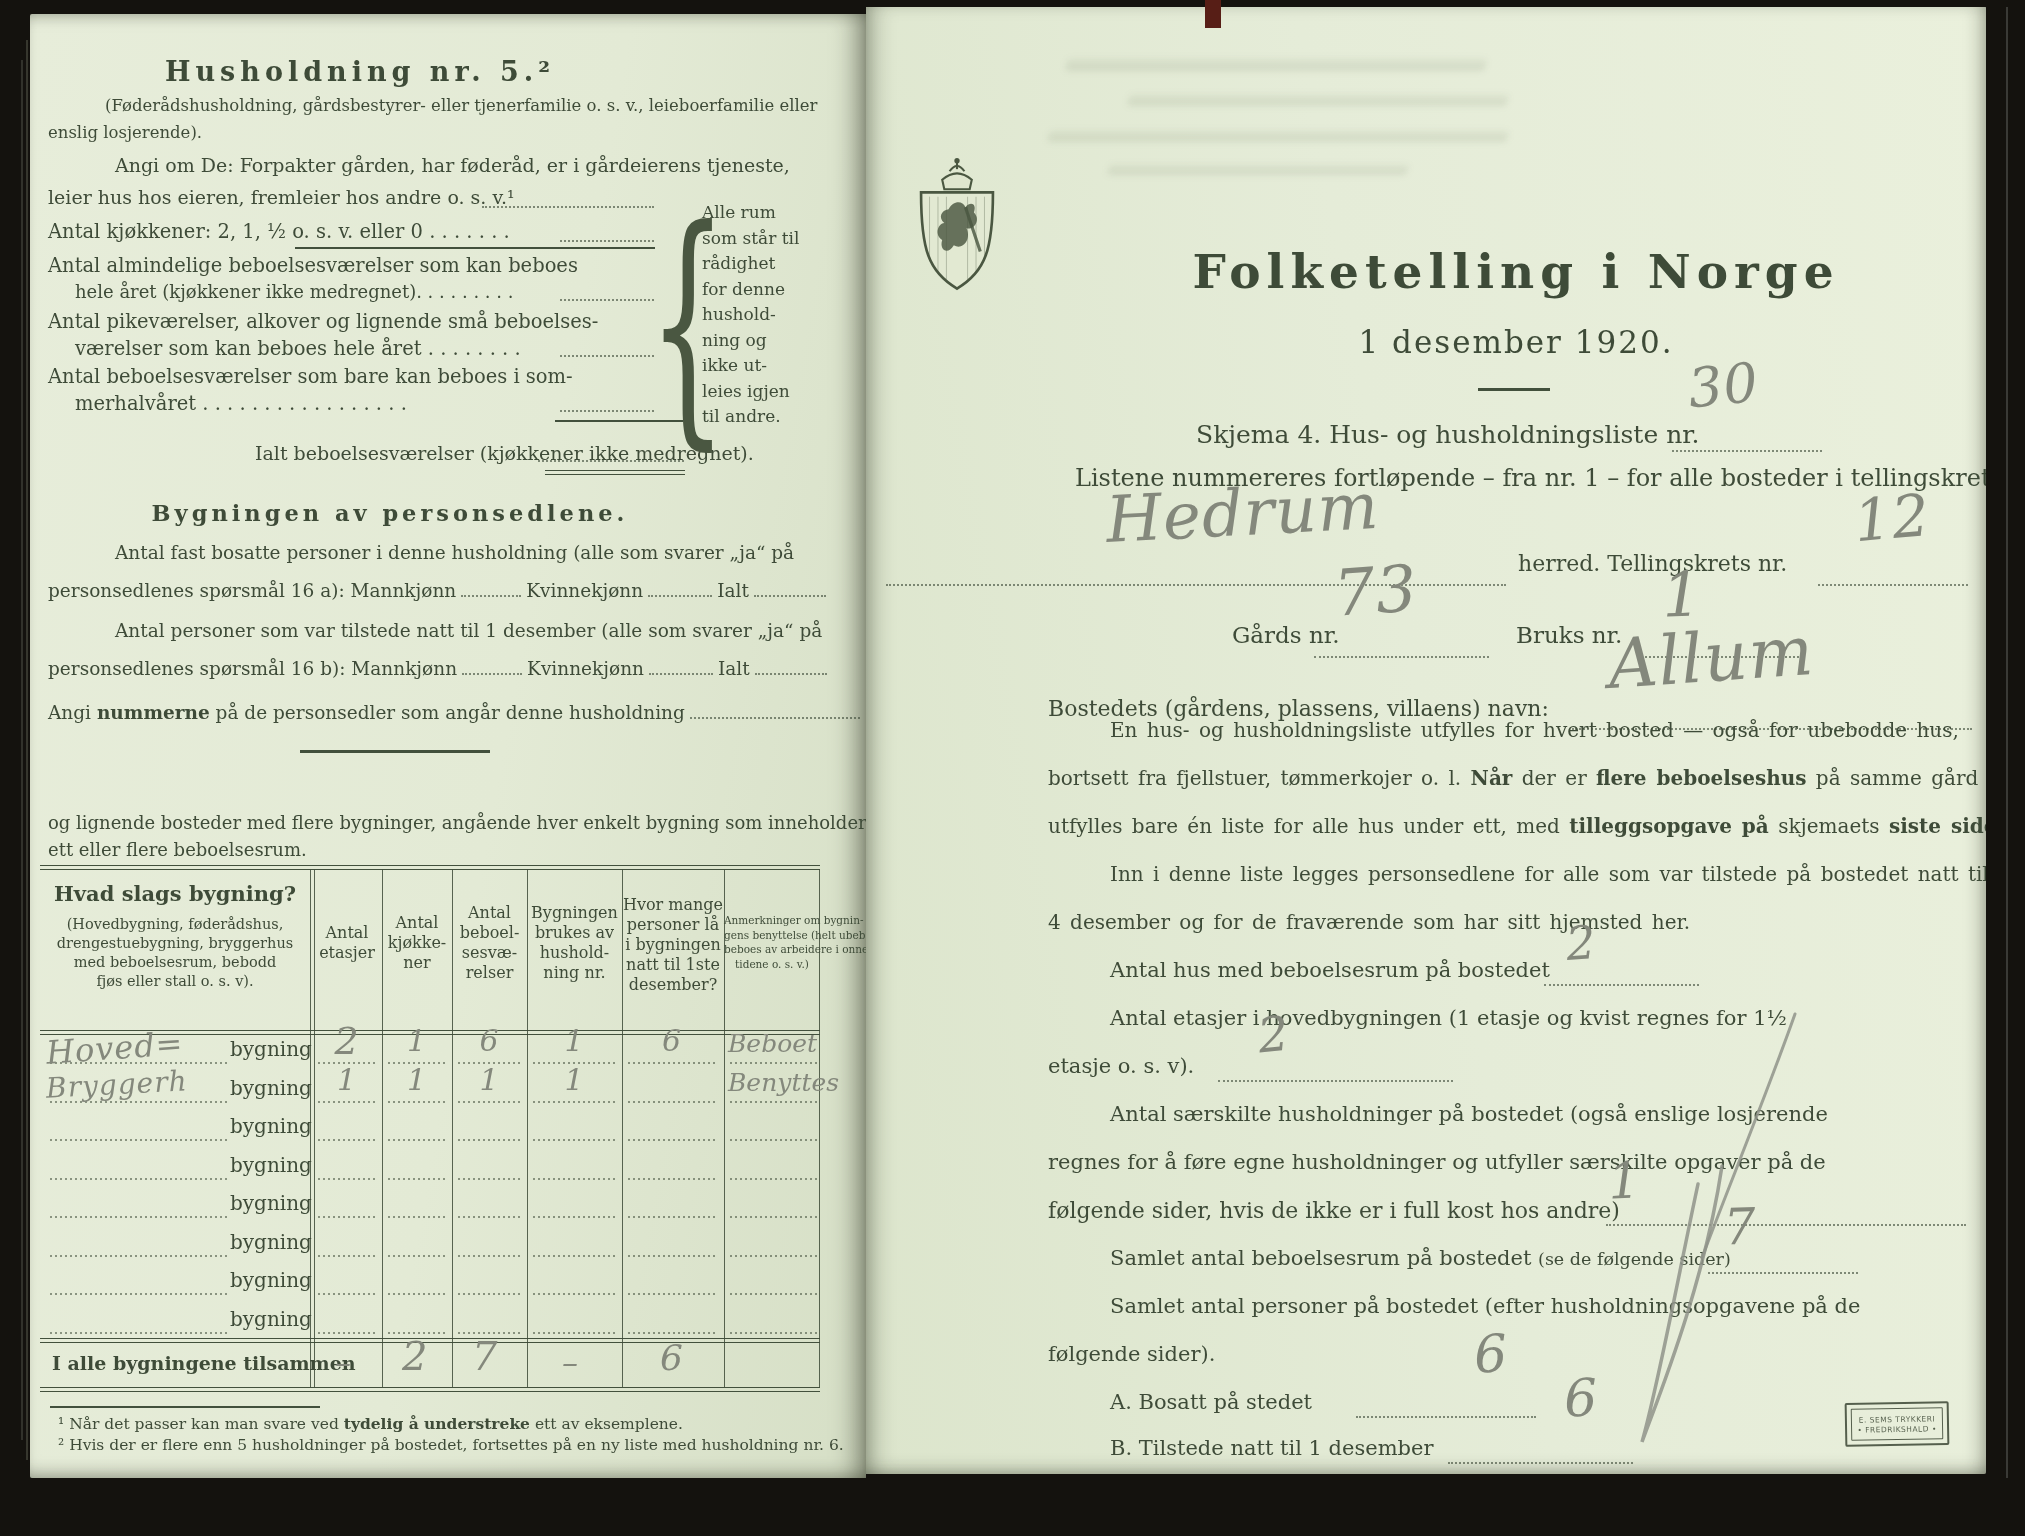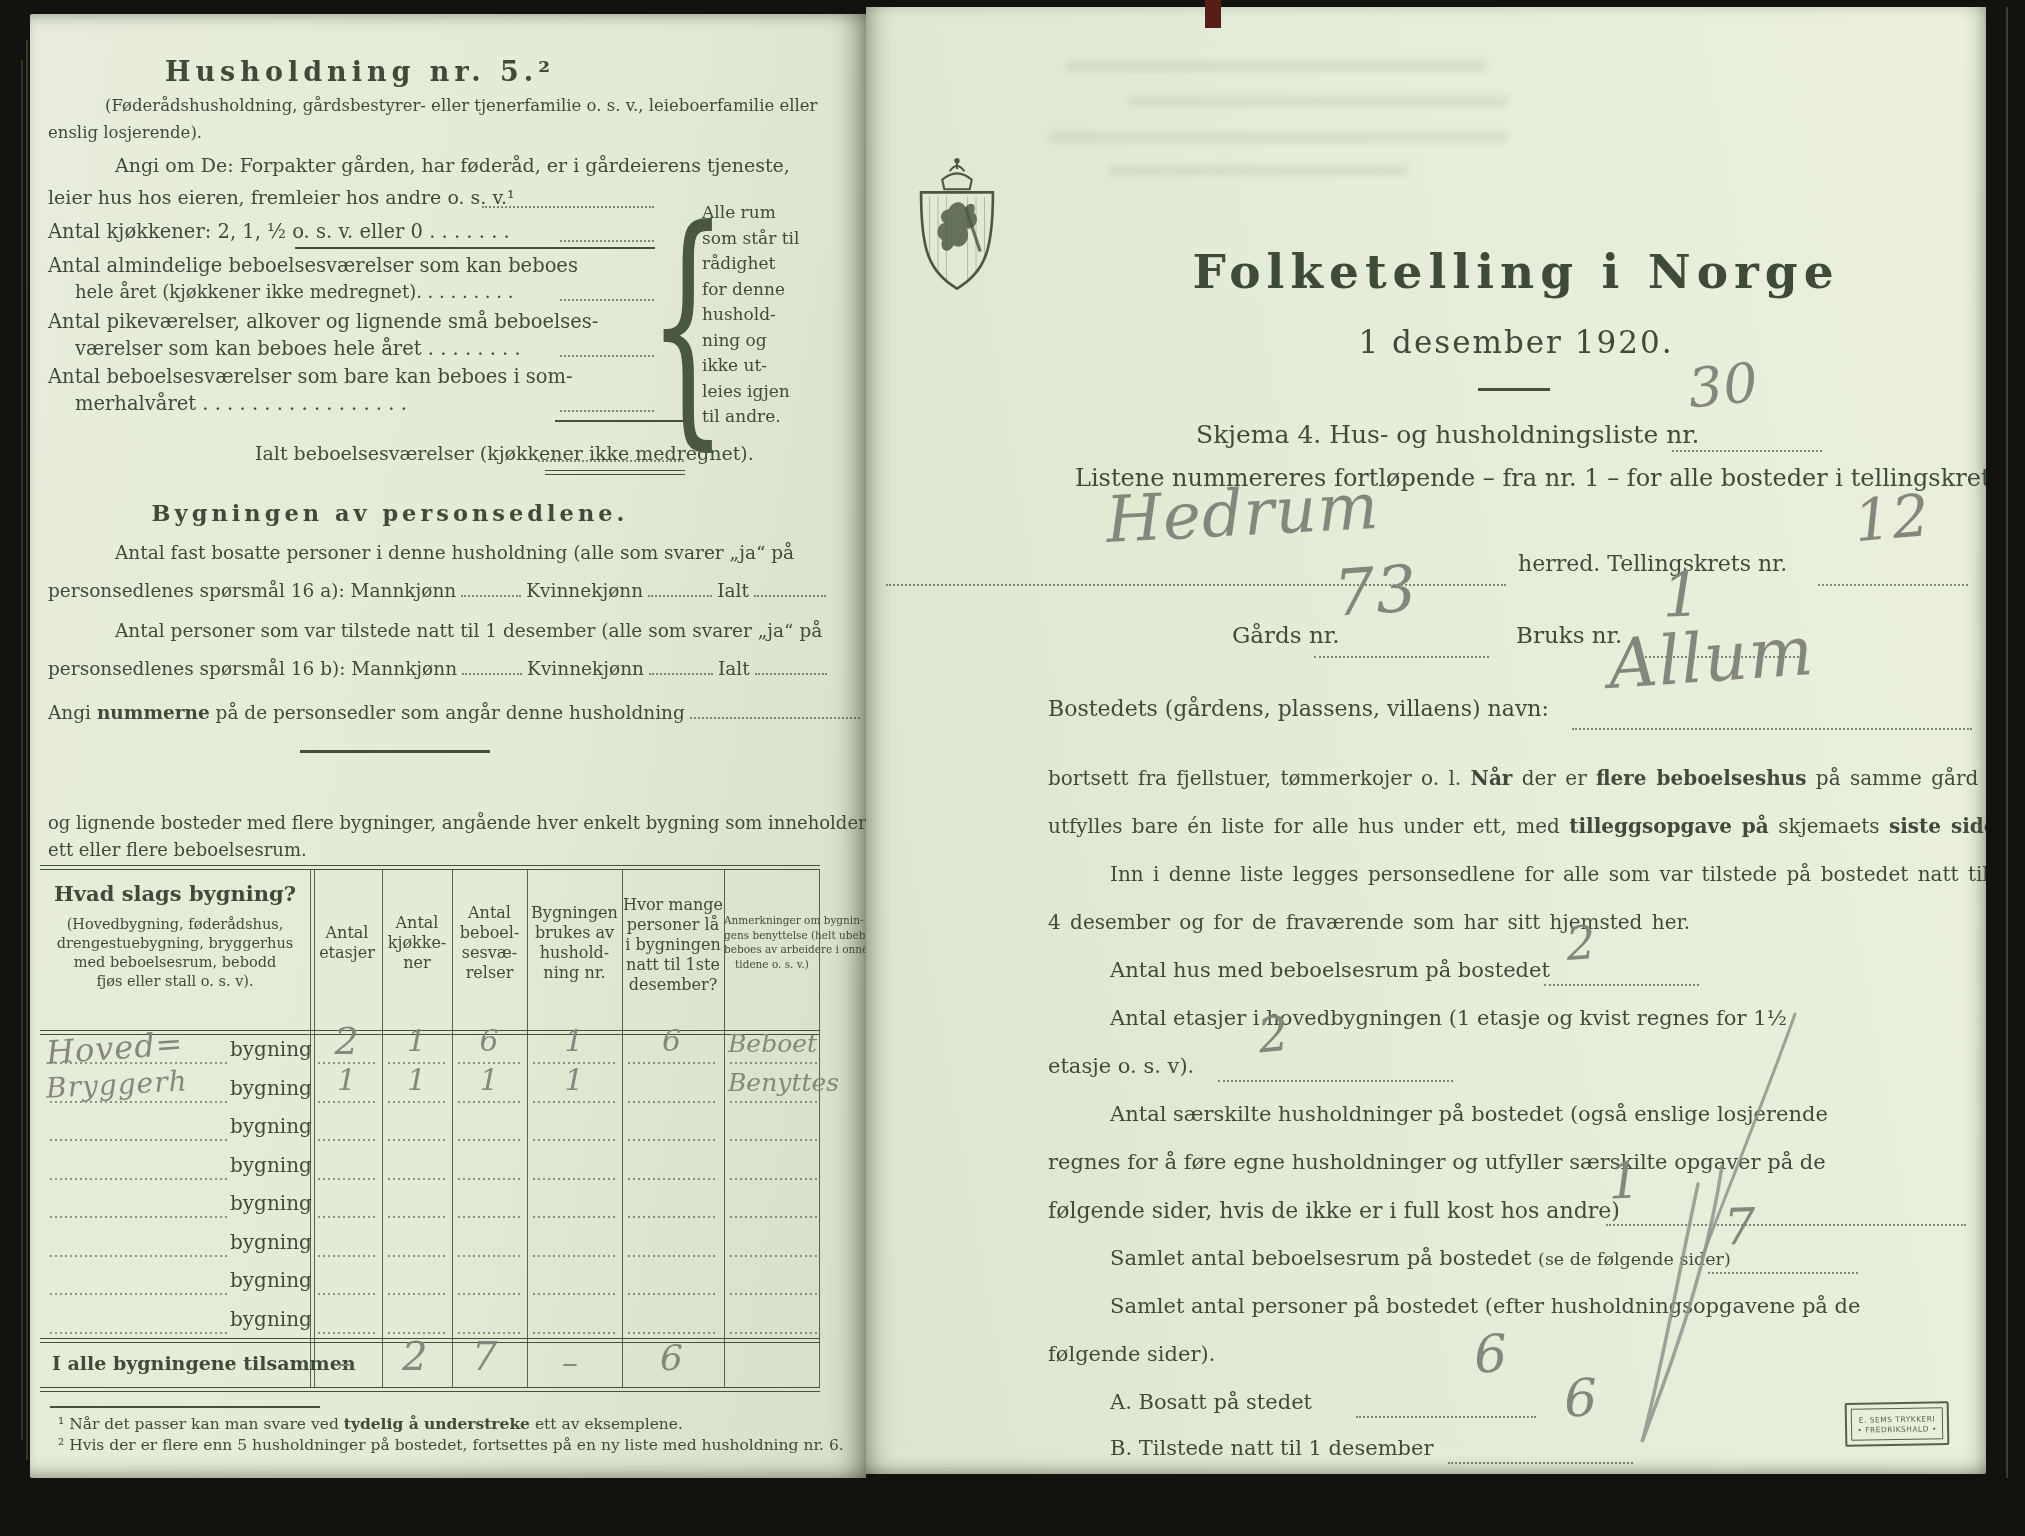--- a/index.html
+++ b/index.html
@@ -287,20 +287,21 @@
   <div class="dot" style="left:448px;top:650px;width:175px;"></div>
   <div class="hand" style="left:468px;top:548px;font-size:64px;transform:rotate(-4deg);">73</div>
   <div class="line" style="left:650px;top:616px;font-size:23px;">Bruks nr.</div>
   <div class="dot" style="left:772px;top:650px;width:165px;"></div>
   <div class="hand" style="left:796px;top:552px;font-size:62px;transform:rotate(-2deg);">1</div>
 
   <div class="line" style="left:182px;top:690px;font-size:22px;">Bostedets (gårdens, plassens, villaens) navn:</div>
   <div class="dot" style="left:706px;top:722px;width:400px;"></div>
   <div class="hand" style="left:742px;top:612px;font-size:68px;transform:rotate(-4deg);">Allum</div>
 
+  <div class="line" style="left:244px;top:712px;font-size:20px;word-spacing:3px;">En hus- og husholdningsliste utfylles for hvert bosted — også for ubebodde hus,</div>
   <div class="line" style="left:182px;top:760px;font-size:20px;word-spacing:3px;">
     <span>bortsett fra fjellstuer, tømmerkojer o. l.  </span><span class="bold">Når</span><span> der er </span><span class="bold">flere beboelseshus</span><span> på samme gård</span>
   </div>
   <div class="line" style="left:182px;top:808px;font-size:20px;word-spacing:3px;">
     <span>utfylles bare én liste for alle hus under ett, med </span><span class="bold">tilleggsopgave på</span><span> skjemaets </span><span class="bold">siste side.</span>
   </div>
 
   <div class="line" style="left:244px;top:856px;font-size:20px;word-spacing:3px;">Inn i denne liste legges personsedlene for alle som var tilstede på bostedet natt til</div>
   <div class="line" style="left:182px;top:904px;font-size:20px;word-spacing:3px;">4 desember og for de fraværende som har sitt hjemsted her.</div>
 

